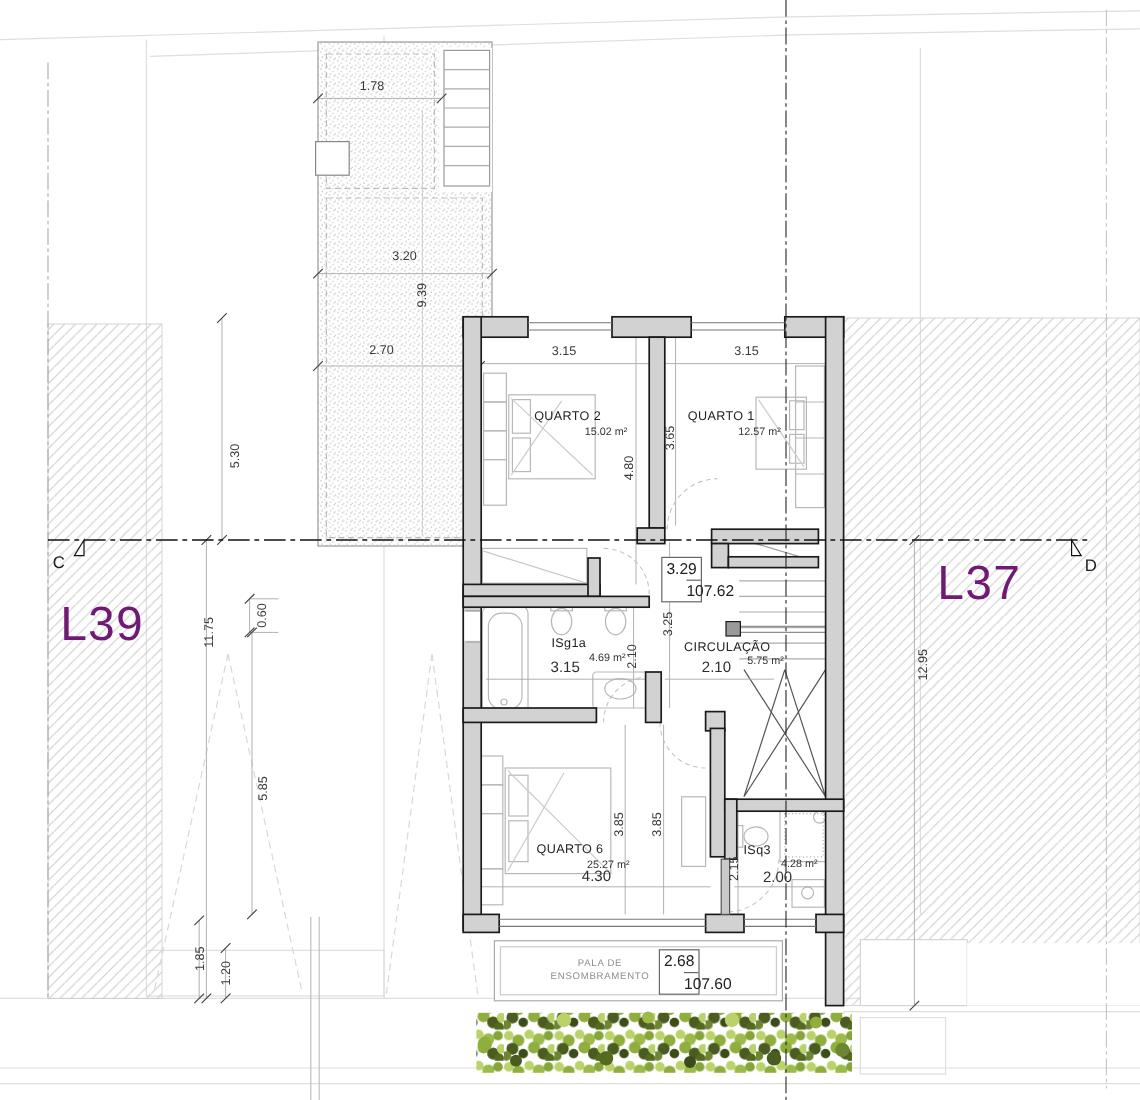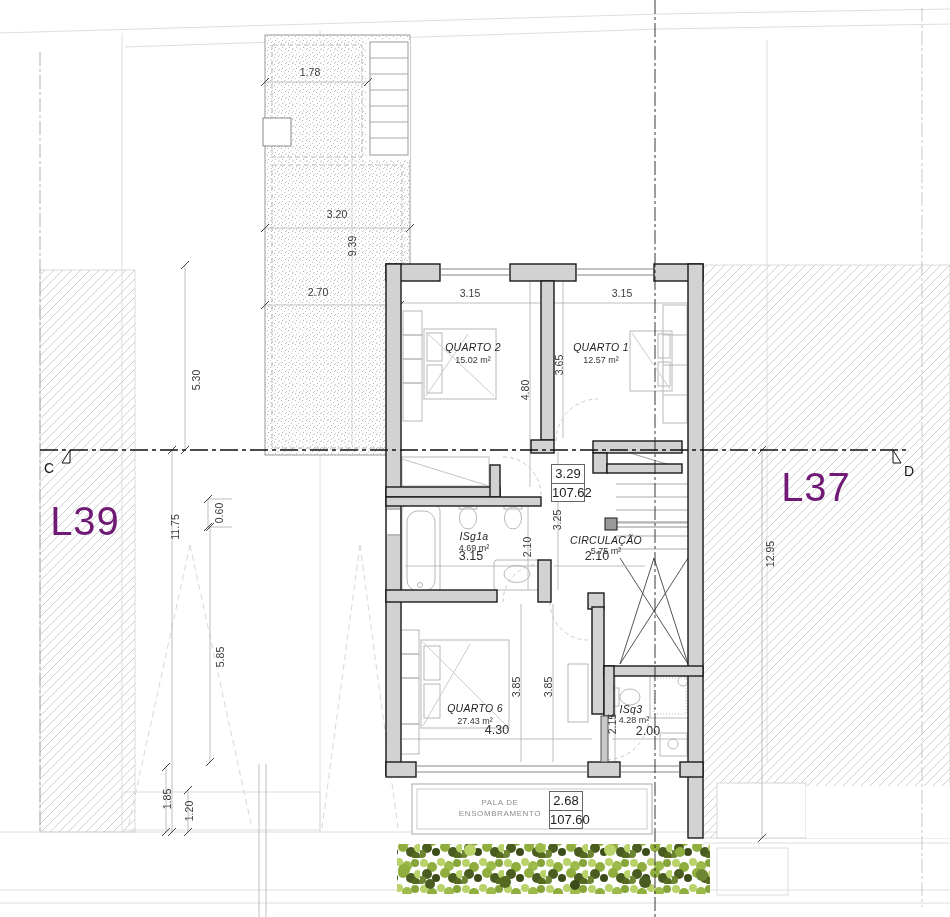--- a/index.html
+++ b/index.html
@@ -3,28 +3,28 @@
 <meta charset="utf-8">
 <style>
   html,body{margin:0;padding:0;background:#fff;}
   .stage{position:relative;width:950px;height:917px;background:#ffffff;overflow:hidden;
          font-family:"Liberation Sans", sans-serif;}
   .stage svg{position:absolute;left:0;top:0;}
   .lbl{position:absolute;transform:translate(-50%,-50%);white-space:nowrap;color:#3a3a3a;
        font-size:10.5px;line-height:1;}
   .lbl.v{transform:translate(-50%,-50%) rotate(-90deg);}
   .lbl.dimbig{font-size:12.5px;color:#2e2e2e;}
-  .lbl.room{font-size:10.5px;color:#222;letter-spacing:.3px;font-style:italic;}
-  .lbl.area{font-size:9px;color:#333;}
+  .lbl.room{font-size:10.5px;color:#222;letter-spacing:.3px;}
+  .lbl.area{font-size:9px;color:#333;margin-left:32px;}
   .lot{position:absolute;transform:translate(-50%,-50%);font-size:40px;color:#701a75;
        letter-spacing:1px;}
   .seclbl{position:absolute;transform:translate(-50%,-50%);font-size:14px;color:#1a1a1a;}
   .levelbox{position:absolute;width:32px;border:1px solid #666;background:#fff;
             font-size:13px;color:#222;text-align:center;line-height:1.35;}
-  .levelbox .el{border-top:1px solid #666;}
+  .levelbox .el{border-top:1px solid #666;margin-left:20px;}
   .pala-lbl{position:absolute;transform:translate(-50%,-50%);text-align:center;font-size:8px;
             color:#8d8d8d;letter-spacing:.6px;line-height:1.4;}
 </style>
 </head>
 <body>
 
 <div class="stage">
 
 <svg width="950" height="917" viewBox="0 0 950 917">
   <defs>
@@ -272,21 +272,21 @@
 
 <div class="lbl room" style="left:473px;top:347px">QUARTO 2</div>
 <div class="lbl area" style="left:473px;top:360px">15.02 m²</div>
 <div class="lbl room" style="left:601px;top:347px">QUARTO 1</div>
 <div class="lbl area" style="left:601px;top:360px">12.57 m²</div>
 <div class="lbl room" style="left:474px;top:536px">ISg1a</div>
 <div class="lbl area" style="left:474px;top:548px">4.69 m²</div>
 <div class="lbl room" style="left:606px;top:540px">CIRCULAÇÃO</div>
 <div class="lbl area" style="left:606px;top:551px">5.75 m²</div>
 <div class="lbl room" style="left:475px;top:708px">QUARTO 6</div>
-<div class="lbl area" style="left:475px;top:721px">27.43 m²</div>
+<div class="lbl area" style="left:475px;top:721px">25.27 m²</div>
 <div class="lbl room" style="left:631px;top:709px">ISq3</div>
 <div class="lbl area" style="left:634px;top:720px">4.28 m²</div>
 
 <div class="levelbox" style="left:551px;top:464px">
   <div>3.29</div>
   <div class="el">107.62</div>
 </div>
 <div class="levelbox" style="left:549px;top:791px">
   <div>2.68</div>
   <div class="el">107.60</div>

